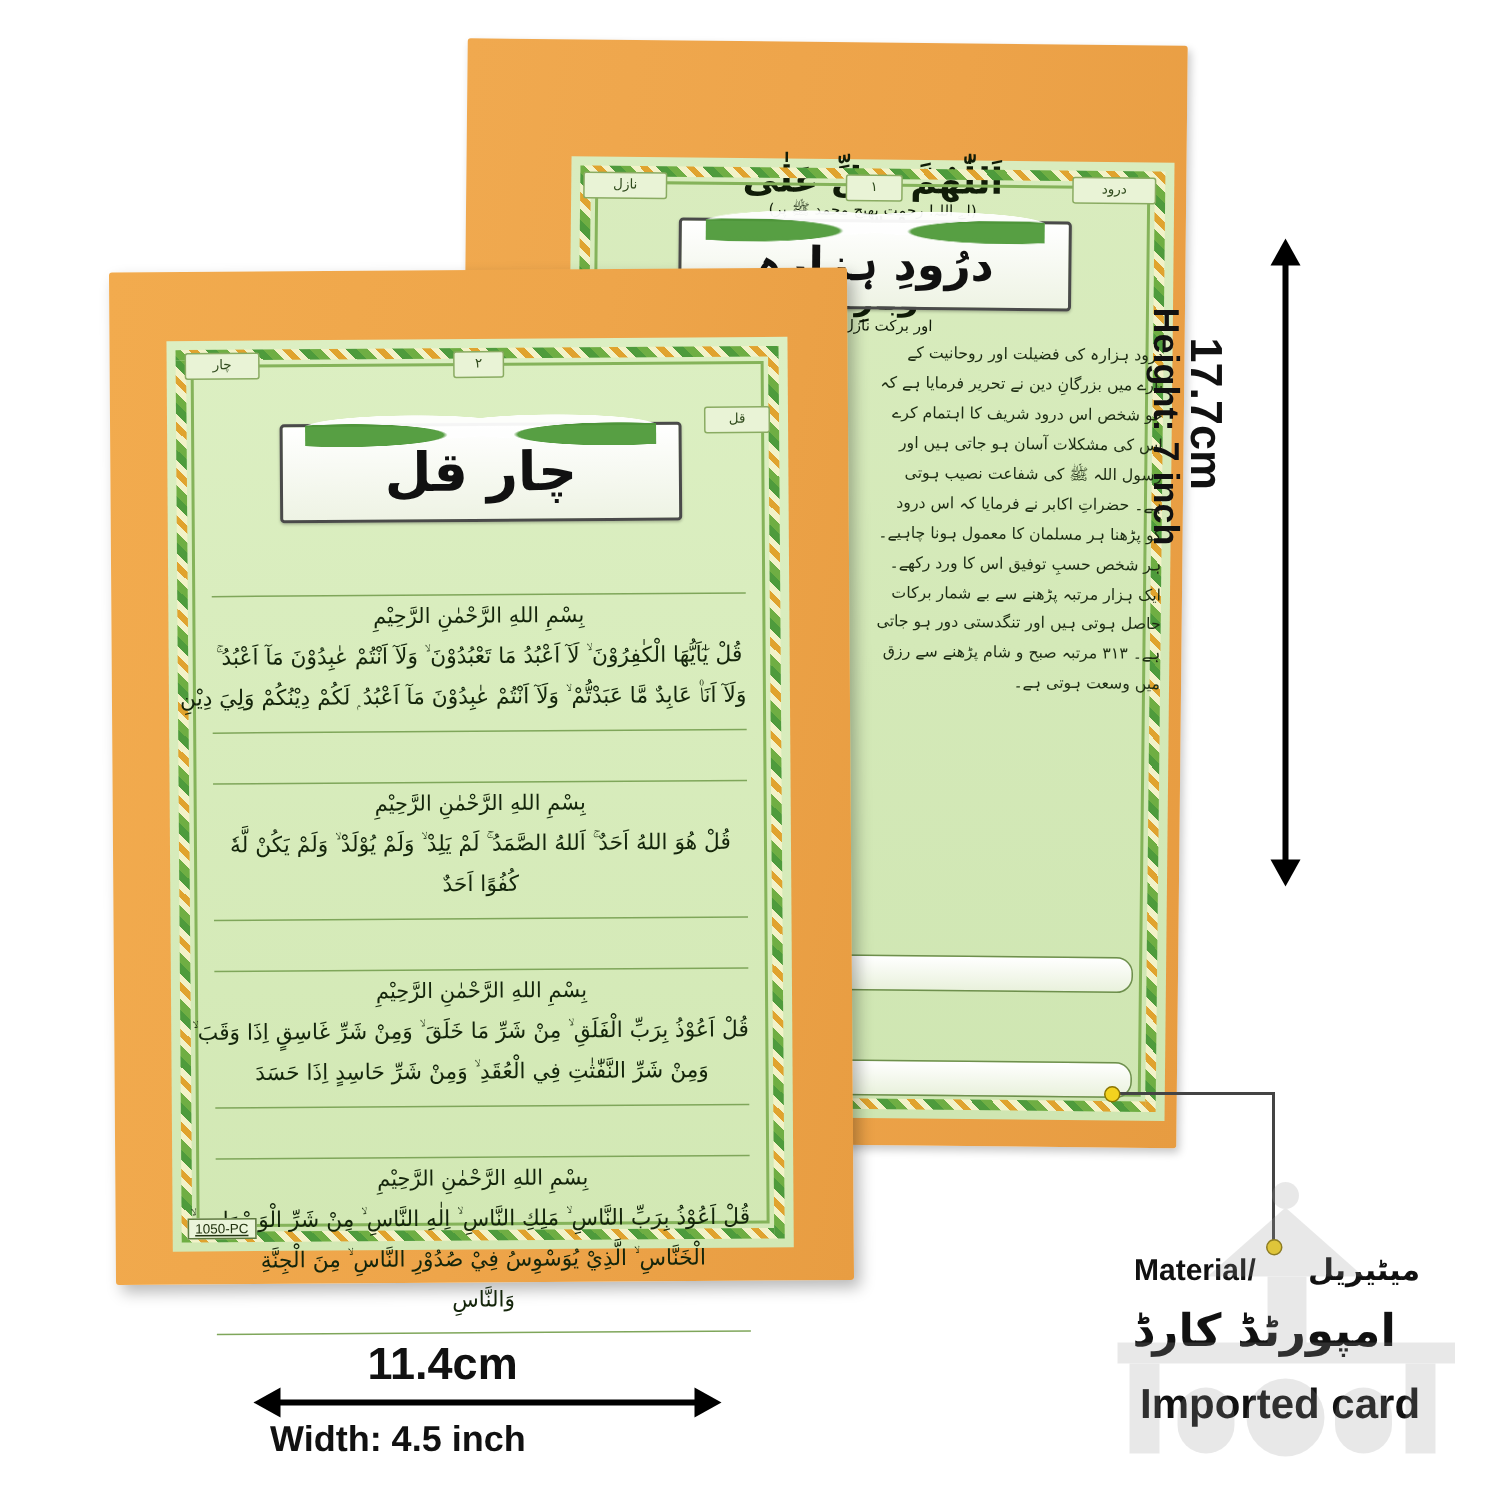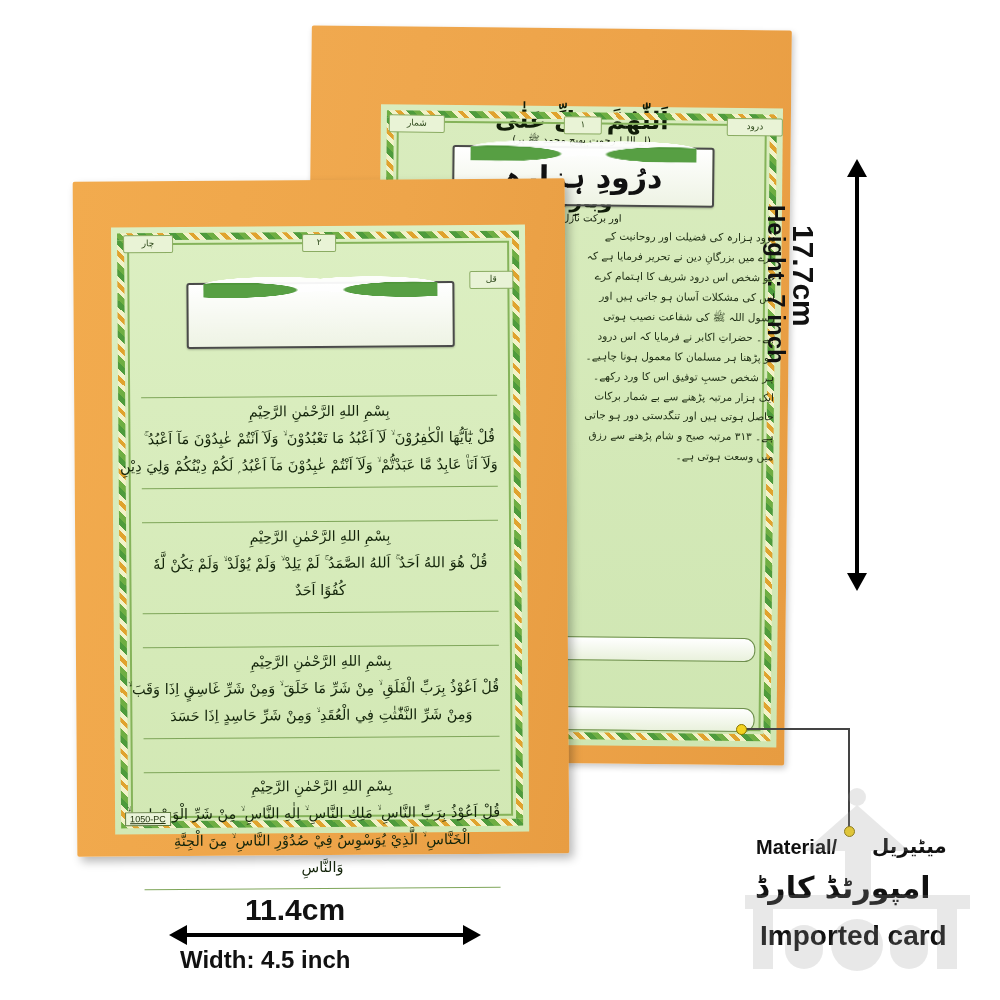--- a/index.html
+++ b/index.html
@@ -289,23 +289,23 @@
   }
 </style>
 </head>
 <body>
 
 <div class="card card-back">
   <div class="panel panel-back">
     <div class="ornate-border"></div>
     <div class="ornate-border inner2"></div>
 
-    <div class="tab" style="right:0; top:10px; width:54px;">درود</div>
+    <div class="tab" style="right:12px; top:10px; width:54px;">درود</div>
     <div class="tab" style="left:50%; margin-left:-18px; top:10px; width:36px;">١</div>
-    <div class="tab" style="left:8px; top:10px; width:54px;">شمار</div>
+    <div class="tab" style="left:8px; top:10px; width:54px;">نازل</div>
 
     <div class="plaque" style="top:40px;">
       <div class="plaque-flourish"></div>
       <span class="plaque-title">درُودِ ہزارہ</span>
     </div>
 
     <div class="urdu-para" style="top:120px; height:330px;">درود ہزارہ کی فضیلت اور روحانیت کے بارے میں بزرگانِ دین نے تحریر فرمایا ہے کہ جو شخص اس درود شریف کا اہتمام کرے اس کی مشکلات آسان ہو جاتی ہیں اور رسول اللہ ﷺ کی شفاعت نصیب ہوتی ہے۔ حضراتِ اکابر نے فرمایا کہ اس درود کو پڑھنا ہر مسلمان کا معمول ہونا چاہیے۔ ہر شخص حسبِ توفیق اس کا ورد رکھے۔ ایک ہزار مرتبہ پڑھنے سے بے شمار برکات حاصل ہوتی ہیں اور تنگدستی دور ہو جاتی ہے۔ ٣١٣ مرتبہ صبح و شام پڑھنے سے رزق میں وسعت ہوتی ہے۔</div>
 
     <div class="arabic-big" style="left:0; right:200px; top:430px; font-size:24px; font-weight:bold;">اَللّٰهُمَّ صَلِّ عَلٰى</div>
     <div class="arabic-big" style="left:0; right:175px; top:462px; font-size:10px;">(اے اللہ! رحمت بھیج محمد ﷺ پر)</div>
@@ -326,20 +326,21 @@
   <div class="panel panel-front">
     <div class="ornate-border"></div>
     <div class="ornate-border inner2"></div>
 
     <div class="tab" style="right:12px; top:8px; width:42px;margin-top:38px;">قل</div>
     <div class="tab" style="left:50%; margin-left:-16px; top:8px; width:32px;">٢</div>
     <div class="tab" style="left:12px; top:8px; width:48px;text-align:center;">چار</div>
 
     <div class="plaque" style="top:56px; height:62px;">
       <div class="plaque-flourish"></div>
+      <span class="plaque-title" style="font-size:36px;">چار قل</span>
     </div>
 
     <div class="ayah-block" style="top:170px;">
       <div class="bismillah">بِسْمِ اللهِ الرَّحْمٰنِ الرَّحِيْمِ</div>
       <div class="ayah-line">قُلْ يٰٓاَيُّهَا الْكٰفِرُوْنَ ۙ لَآ اَعْبُدُ مَا تَعْبُدُوْنَ ۙ وَلَآ اَنْتُمْ عٰبِدُوْنَ مَآ اَعْبُدُ ۚ</div>
       <div class="ayah-line">وَلَآ اَنَا۠ عَابِدٌ مَّا عَبَدْتُّمْ ۙ وَلَآ اَنْتُمْ عٰبِدُوْنَ مَآ اَعْبُدُ ۭ لَكُمْ دِيْنُكُمْ وَلِيَ دِيْنِ</div>
     </div>
 
     <div class="ayah-block" style="top:295px;">
       <div class="bismillah">بِسْمِ اللهِ الرَّحْمٰنِ الرَّحِيْمِ</div>

